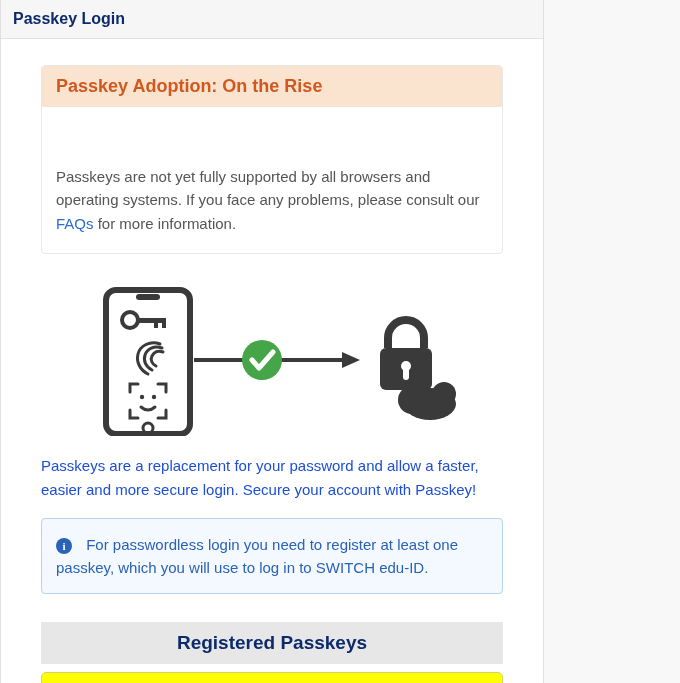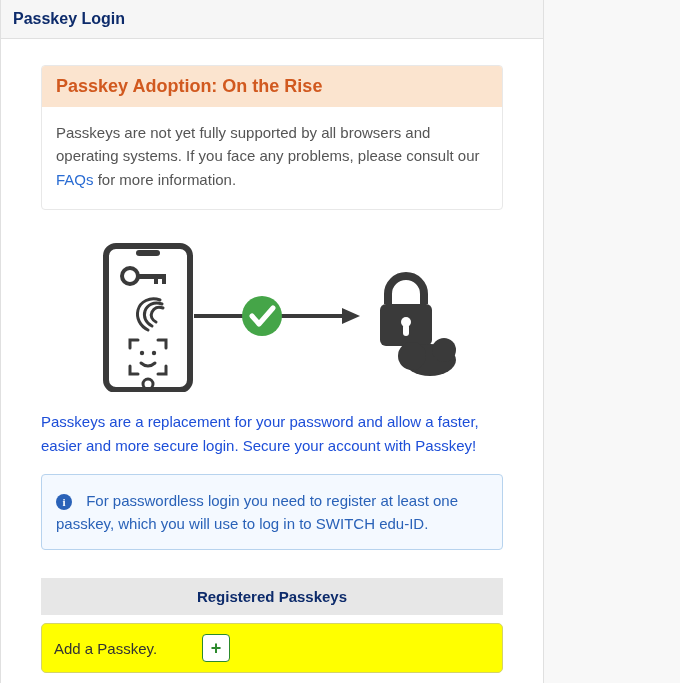--- a/index.html
+++ b/index.html
@@ -42,20 +42,21 @@
     background: #fbe4cf;
     padding: 10px 14px;
     color: #d1591f;
     font-weight: 700;
     font-size: 18px;
   }
   .alert-body {
     padding: 14px 14px 18px 14px;
     color: #555;
     line-height: 1.55;
+    margin-top: 44px;
   }
   .alert-body a {
     color: #2a6cd3;
     text-decoration: none;
   }
   .illustration {
     display: flex;
     justify-content: center;
     padding: 8px 0 18px 0;
   }
@@ -87,21 +88,21 @@
     font-family: Georgia, serif;
     margin-right: 10px;
     vertical-align: middle;
   }
   .section-head {
     background: #e7e7e7;
     text-align: center;
     color: #0d2b6b;
     font-weight: 700;
     padding: 10px 16px;
-    font-size: 15px;
+    font-size: 19px;
     margin-bottom: 8px;
   }
   .add-row {
     background: #ffff00;
     border: 1px solid #d3d36b;
     border-radius: 5px;
     padding: 10px 8px 10px 12px;
     display: flex;
     align-items: center;
     color: #333;

